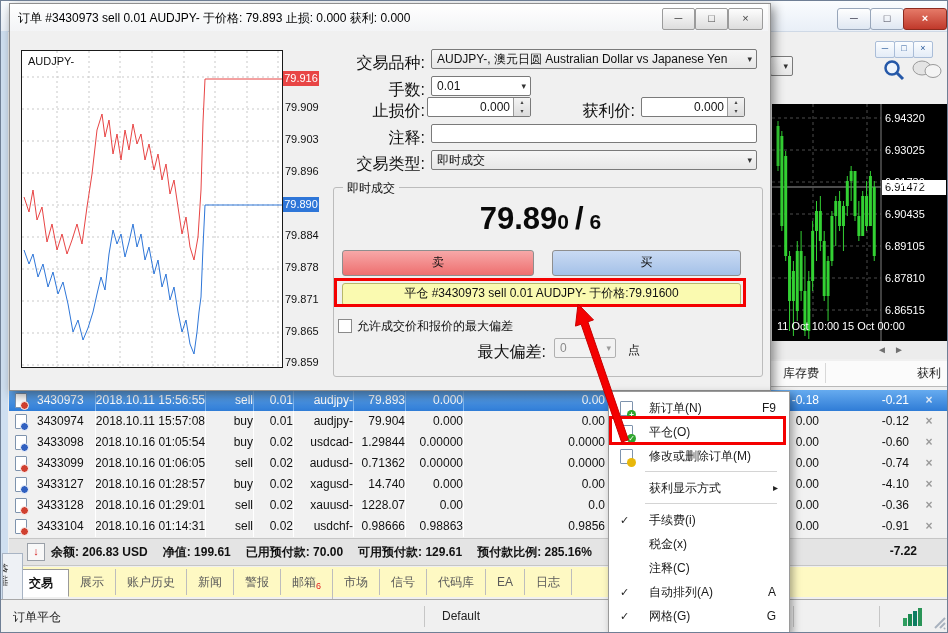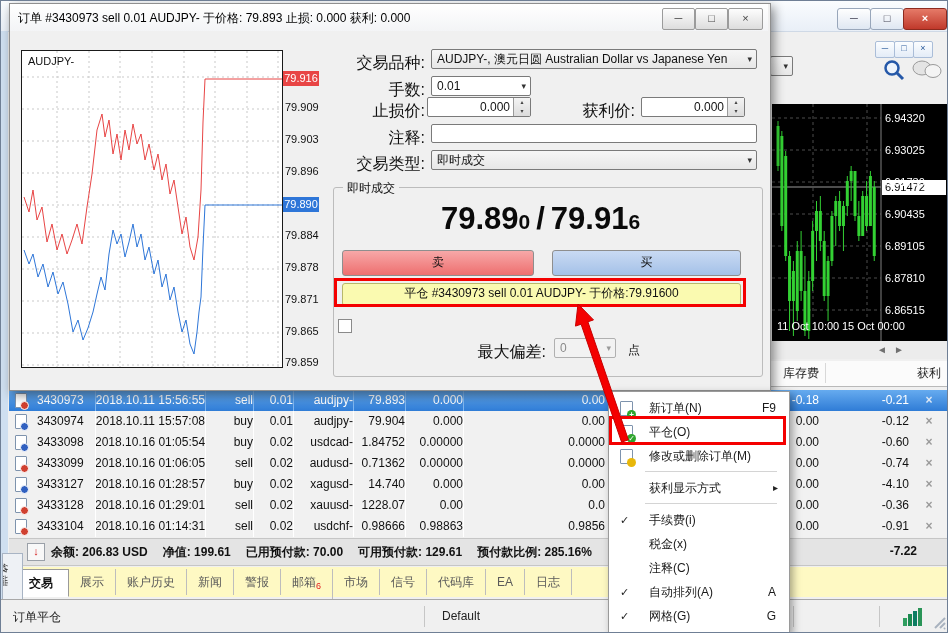--- a/index.html
+++ b/index.html
@@ -247,21 +247,21 @@
       </div>
       <div class="orow" style="top: 431px;">
         <div class="odoc">
           <div class="odot" style="background: rgb(48, 96, 192);"></div>
         </div>
         <div class="ocell" style="left: 28px; width: 60px; text-align: left;">3433098</div>
         <div class="ocell" style="left: 86px; width: 110px; text-align: right;">2018.10.16 01:05:54</div>
         <div class="ocell" style="left: 198px; width: 46px; text-align: right;">buy</div>
         <div class="ocell" style="left: 246px; width: 38px; text-align: right;">0.02</div>
         <div class="ocell" style="left: 286px; width: 58px; text-align: right;">usdcad-</div>
-        <div class="ocell" style="left: 346px; width: 50px; text-align: right;">1.84752</div>
+        <div class="ocell" style="left: 346px; width: 50px; text-align: right;">1.29844</div>
         <div class="ocell" style="left: 398px; width: 56px; text-align: right;">0.00000</div>
         <div class="ocell" style="left: 456px; width: 140px; text-align: right;">0.0000</div>
         <div class="ocell" style="left: 612px; width: 198px; text-align: right;">0.00</div>
         <div class="ocell" style="left: 812px; width: 88px; text-align: right;">-0.60</div>
         <div class="vline" style="left: 86px;"></div>
         <div class="vline" style="left: 196px;"></div>
         <div class="vline" style="left: 244px;"></div>
         <div class="vline" style="left: 284px;"></div>
         <div class="vline" style="left: 344px;"></div>
         <div class="vline" style="left: 396px;"></div>
@@ -481,27 +481,27 @@
     <span>即时成交</span>
     <span class="arr">▾</span>
   </div>
 
   <div class="abs" id="groupbox"></div>
   <div class="abs" id="group-label">即时成交</div>
   <div class="abs" id="big-price">
     <span class="big">79.89</span>
       <span class="small">0</span>
       <span class="slash">/</span>
-      <span class="big">79.91</span>
       <span class="small">6</span>
   </div>
   <div class="tradebtn" id="sell-btn">卖</div>
   <div class="tradebtn" id="buy-btn">买</div>
   <div class="abs" id="close-btn">平仓 #3430973 sell 0.01 AUDJPY- 于价格:79.91600</div>
   <div class="abs" id="dev-check"></div>
+  <div class="abs" style="left:356px;top:317px;">允许成交价和报价的最大偏差</div>
   <div class="flabel" style="left:449px;top:341px;">最大偏差:</div>
   <div class="combo disabled" style="left:553px;top:337px;width:62px;">
     <span>0</span>
     <span class="arr" style="color:#9a9a9a;">▾</span>
   </div>
   <div class="abs" style="left:627px;top:341px;">点</div>
 
   <div class="abs" id="ctx-menu">
       <div class="mitem" style="top: 4px;">
         <div class="mdoc">

